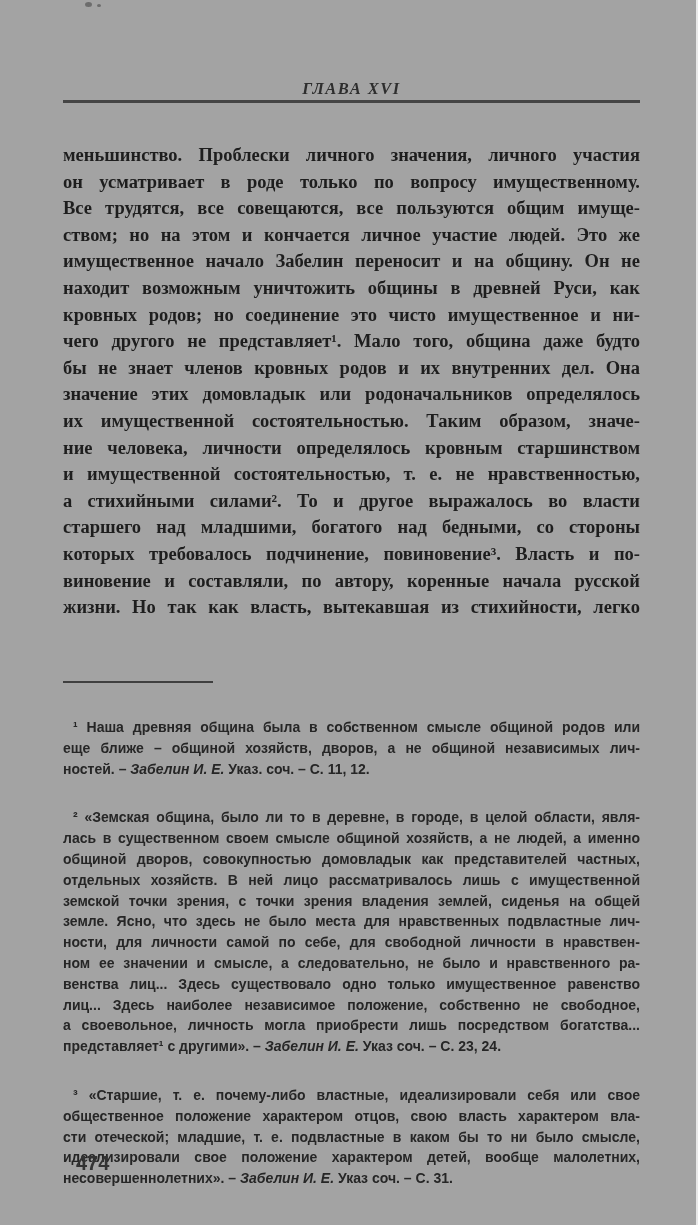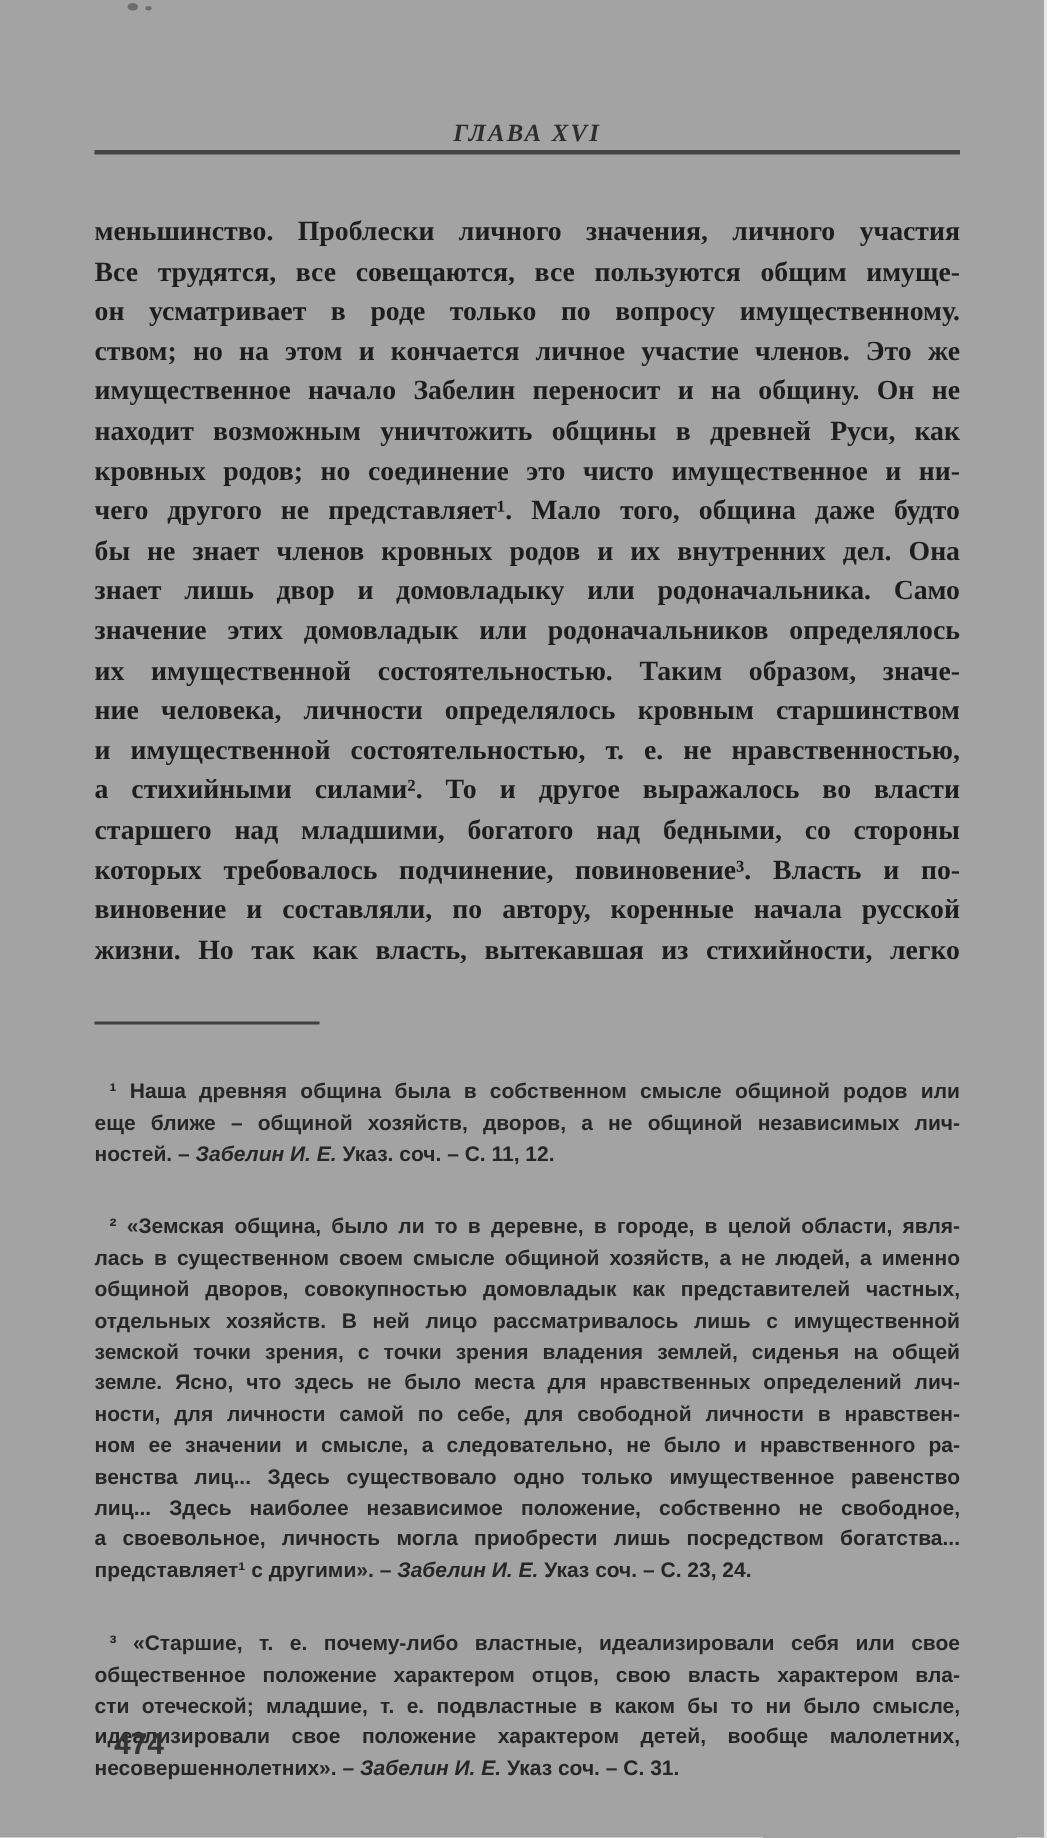--- a/index.html
+++ b/index.html
@@ -104,29 +104,28 @@
 <div class="page">
 
   <span class="speck a"></span>
   <span class="speck b"></span>
 
   <div class="running-head">ГЛАВА XVI</div>
   <div class="header-rule"></div>
 
   <div class="body-text">
     <div class="body-line">меньшинство. Проблески личного значения, личного участия</div>
+    <div class="body-line">он усматривает в роде только по вопросу имущественному.</div>
     <div class="body-line">Все трудятся, все совещаются, все пользуются общим имуще-</div>
-    <div class="body-line">он усматривает в роде только по вопросу имущественному.</div>
-    <div class="body-line">ством; но на этом и кончается личное участие членов. Это же</div>
+    <div class="body-line">ством; но на этом и кончается личное участие людей. Это же</div>
     <div class="body-line">имущественное начало Забелин переносит и на общину. Он не</div>
     <div class="body-line">находит возможным уничтожить общины в древней Руси, как</div>
     <div class="body-line">кровных родов; но соединение это чисто имущественное и ни-</div>
     <div class="body-line">чего другого не представляет¹. Мало того, община даже будто</div>
     <div class="body-line">бы не знает членов кровных родов и их внутренних дел. Она</div>
-    <div class="body-line">знает лишь двор и домовладыку или родоначальника. Само</div>
     <div class="body-line">значение этих домовладык или родоначальников определялось</div>
     <div class="body-line">их имущественной состоятельностью. Таким образом, значе-</div>
     <div class="body-line">ние человека, личности определялось кровным старшинством</div>
     <div class="body-line">и имущественной состоятельностью, т. е. не нравственностью,</div>
     <div class="body-line">а стихийными силами². То и другое выражалось во власти</div>
     <div class="body-line">старшего над младшими, богатого над бедными, со стороны</div>
     <div class="body-line">которых требовалось подчинение, повиновение³. Власть и по-</div>
     <div class="body-line">виновение и составляли, по автору, коренные начала русской</div>
     <div class="body-line">жизни. Но так как власть, вытекавшая из стихийности, легко</div>
   </div>
@@ -140,21 +139,21 @@
       <div class="fn-line">еще ближе – общиной хозяйств, дворов, а не общиной независимых лич-</div>
       <div class="fn-line last"><span>ностей. – </span><span class="fn-source">Забелин И. Е.</span><span> Указ. соч. – С. 11, 12.</span></div>
     </div>
 
     <div class="footnote">
       <div class="fn-line first">²  «Земская община, было ли то в деревне, в городе, в целой области, явля-</div>
       <div class="fn-line">лась в существенном своем смысле общиной хозяйств, а не людей, а именно</div>
       <div class="fn-line">общиной дворов, совокупностью домовладык как представителей частных,</div>
       <div class="fn-line">отдельных хозяйств. В ней лицо рассматривалось лишь с имущественной</div>
       <div class="fn-line">земской точки зрения, с точки зрения владения землей, сиденья на общей</div>
-      <div class="fn-line">земле. Ясно, что здесь не было места для нравственных определений лич-</div>
+      <div class="fn-line">земле. Ясно, что здесь не было места для нравственных подвластные лич-</div>
       <div class="fn-line">ности, для личности самой по себе, для свободной личности в нравствен-</div>
       <div class="fn-line">ном ее значении и смысле, а следовательно, не было и нравственного ра-</div>
       <div class="fn-line">венства лиц... Здесь существовало одно только имущественное равенство</div>
       <div class="fn-line">лиц... Здесь наиболее независимое положение, собственно не свободное,</div>
       <div class="fn-line">а своевольное, личность могла приобрести лишь посредством богатства...</div>
       <div class="fn-line last"><span>представляет¹ с другими». – </span><span class="fn-source">Забелин И. Е.</span><span> Указ соч. – С. 23, 24.</span></div>
     </div>
 
     <div class="footnote">
       <div class="fn-line first">³  «Старшие, т. е. почему-либо властные, идеализировали себя или свое</div>

